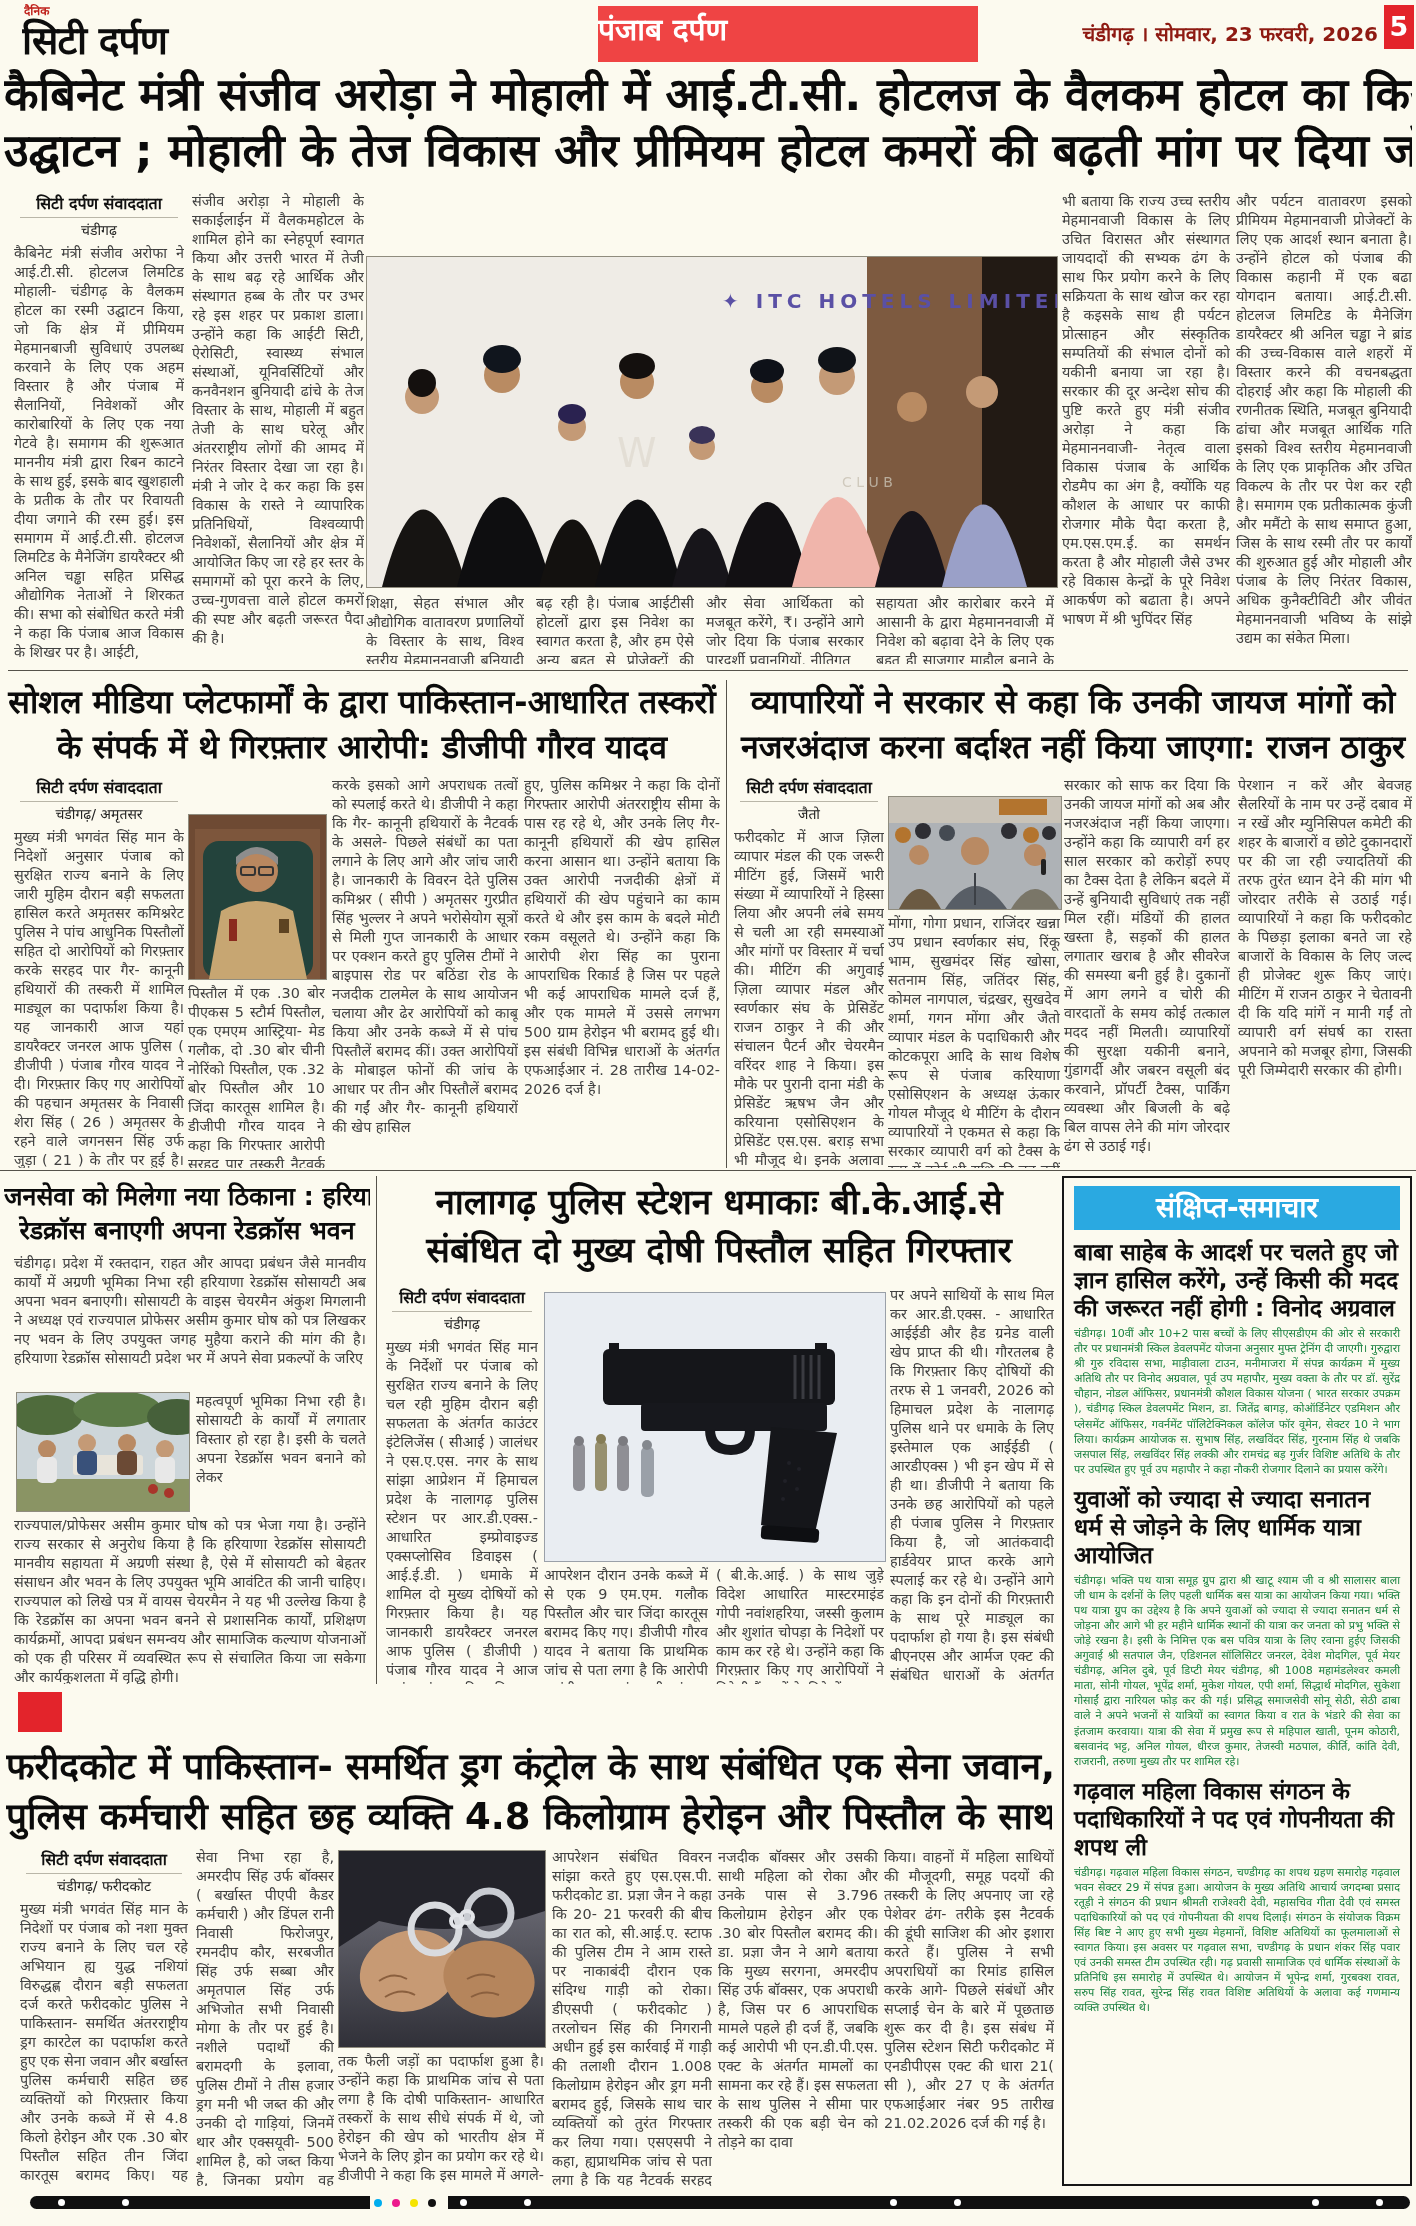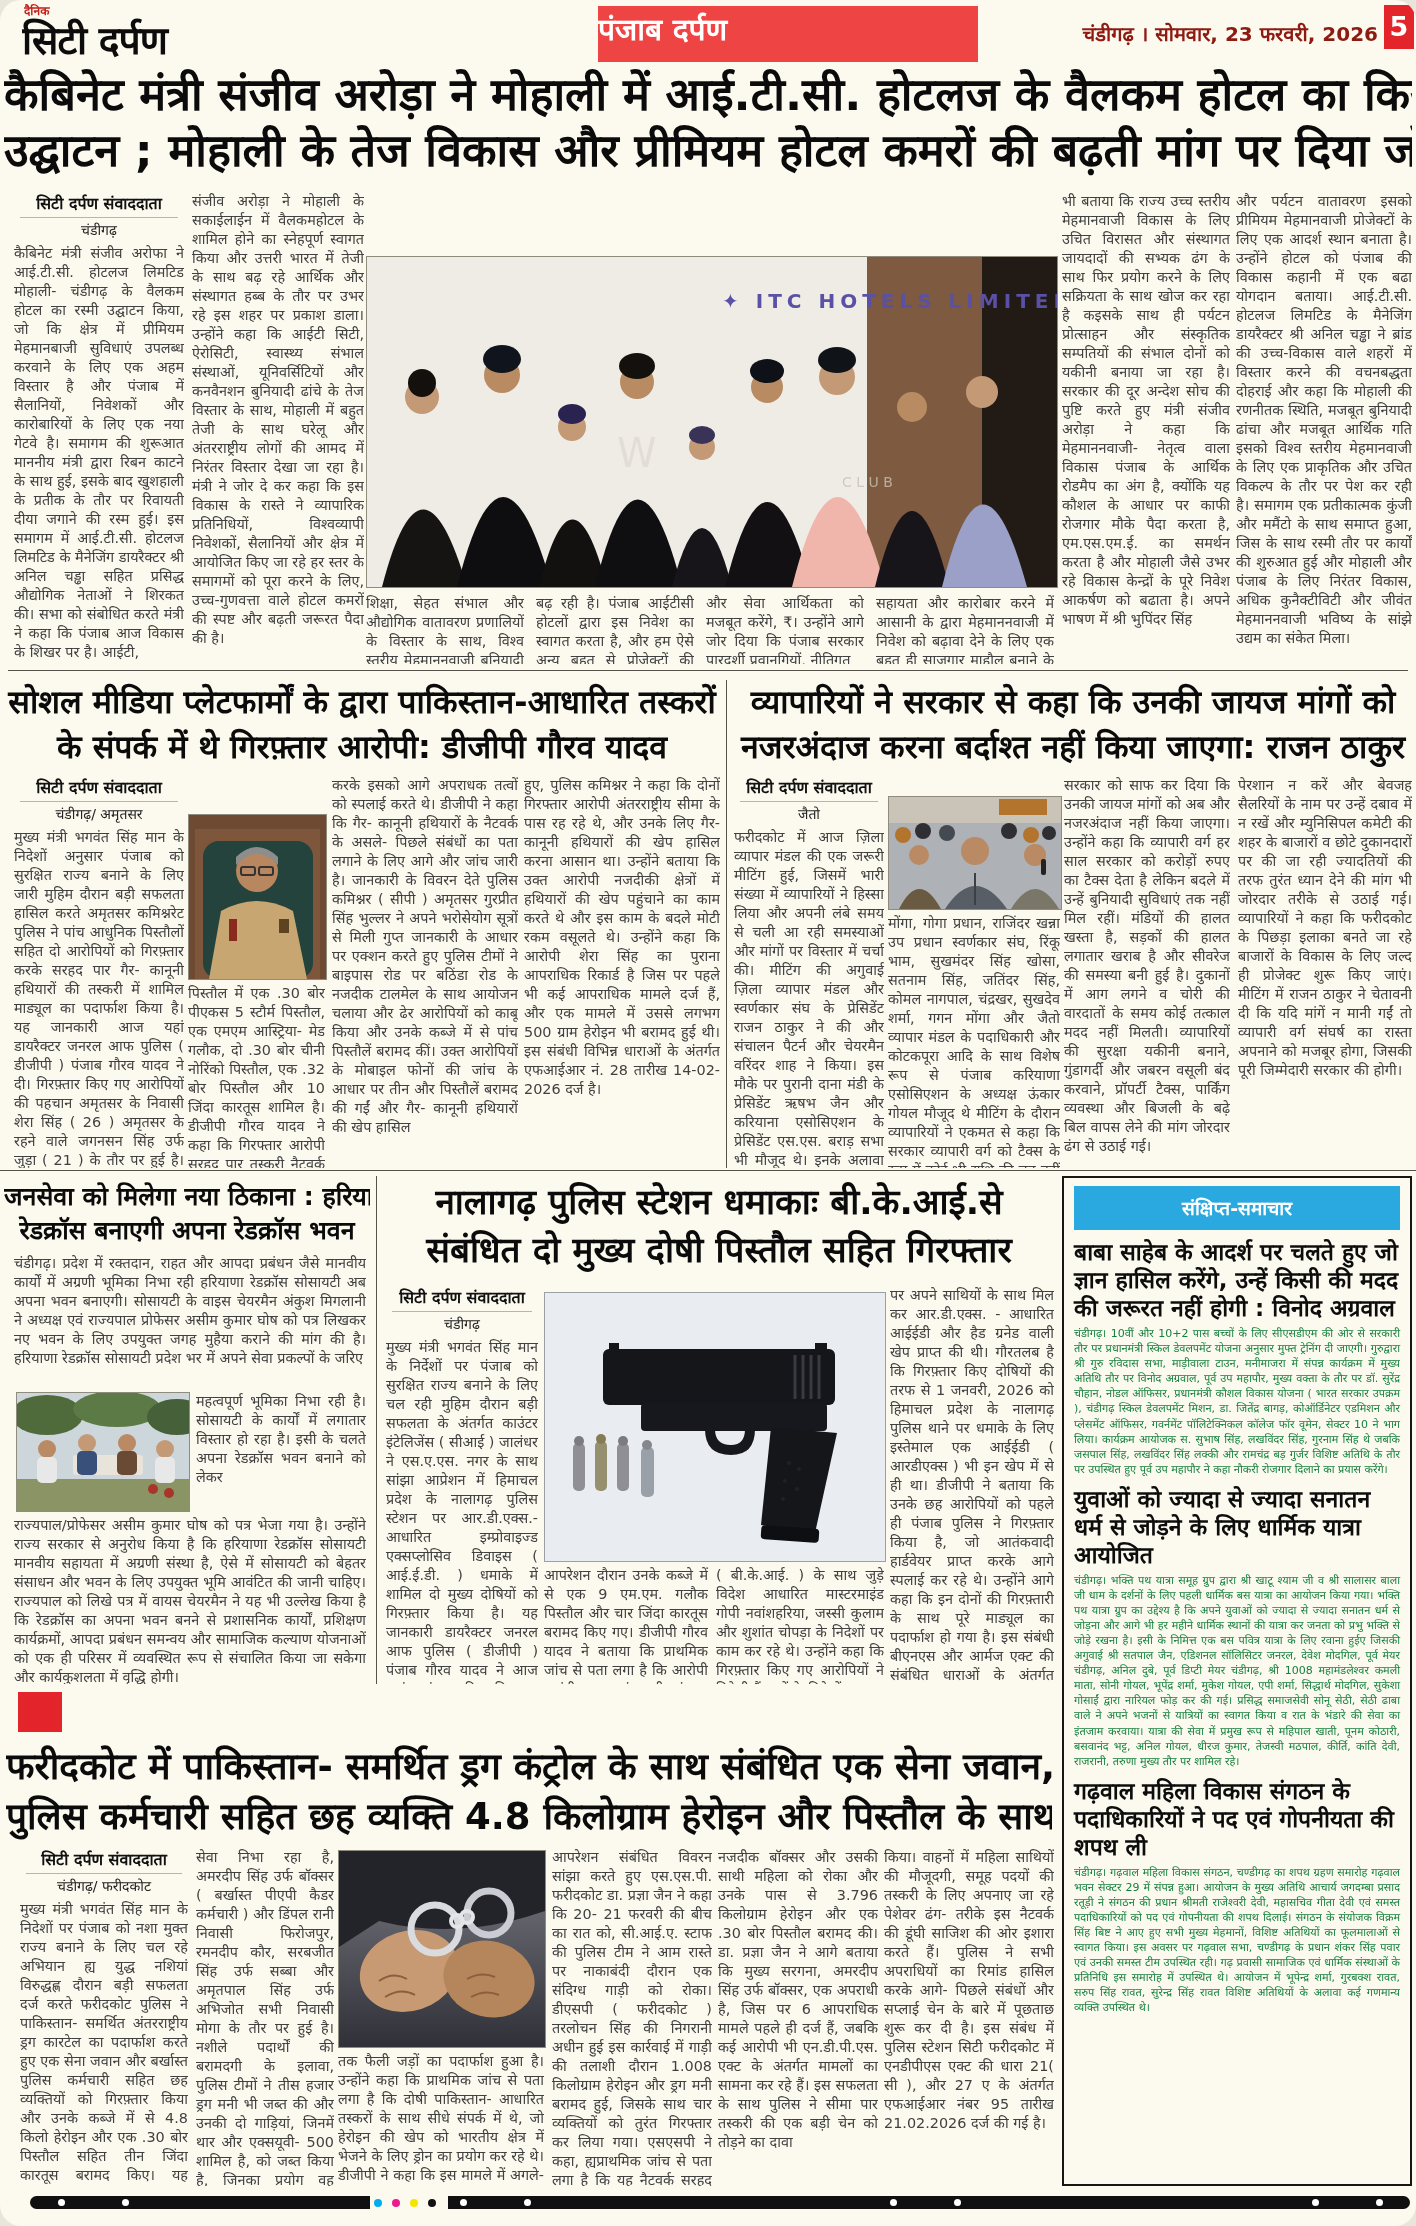--- a/index.html
+++ b/index.html
@@ -1,18 +1,18 @@
 <!DOCTYPE html>
 <html><head>
 <meta charset="utf-8">
 <style>
   html,body{margin:0;padding:0;}
   body{background:#e8e6da;}
   #page{position:relative;width:1416px;height:2226px;background:#fcfaef;margin:0 auto;
-        font-family:"DejaVu Sans","Liberation Sans",sans-serif;color:#1e1e1e;overflow:hidden;border-radius:21px;}
+        font-family:"DejaVu Sans","Liberation Sans",sans-serif;color:#1e1e1e;overflow:hidden;}
   .abs{position:absolute;overflow:hidden;}
   .just{text-align:justify;}
   .bodytxt{font-size:14.4px;line-height:1.32;color:#404040;}
   .headline{font-weight:900;color:#0b0b0b;text-align:center;white-space:nowrap;}
   .byline{font-weight:bold;font-size:16px;text-align:center;border-bottom:1px solid #b9b6a8;
           padding-bottom:3px;margin:0 6px 2px 6px;color:#111;}
   .dateline{text-align:center;font-size:14px;margin-bottom:5px;color:#222;}
   .photo{border:1px solid #8f8c7e;background:#ddd;}
   .hrule{border-top:1px solid #55524a;height:0;}
   .vrule{border-left:1px solid #55524a;width:0;}
@@ -238,21 +238,21 @@
         <rect x="96" y="154" width="13" height="50" rx="5" fill="#9aa0a8"></rect>
           <circle cx="102" cy="152" r="5" fill="#84888e"></circle>
       </g>
     </svg>
   </div>
   <div class="abs bodytxt just" style="left:544px;top:1566px;width:164px;height:118px;">आपरेशन दौरान उनके कब्जे में से एक 9 एम.एम. गलौक पिस्तौल और चार जिंदा कारतूस बरामद किए गए। डीजीपी गौरव यादव ने बताया कि प्राथमिक जांच से पता लगा है कि आरोपी पाबंदीशुदा आतंकवादी संगठन बब्बर खालसा इंटरनेशनल</div>
   <div class="abs bodytxt just" style="left:716px;top:1566px;width:168px;height:118px;">( बी.के.आई. ) के साथ जुड़े विदेश आधारित मास्टरमाइंड गोपी नवांशहरिया, जस्सी कुलाम और शुशांत चोपड़ा के निदेशों पर काम कर रहे थे। उन्होंने कहा कि गिरफ़्तार किए गए आरोपियों ने विदेशी हैंडलरों के निदेशों</div>
   <div class="abs bodytxt just" style="left:890px;top:1286px;width:164px;height:398px;">पर अपने साथियों के साथ मिल कर आर.डी.एक्स. - आधारित आईईडी और हैड ग्रनेड वाली खेप प्राप्त की थी। गौरतलब है कि गिरफ़्तार किए दोषियों की तरफ से 1 जनवरी, 2026 को हिमाचल प्रदेश के नालागढ़ पुलिस थाने पर धमाके के लिए इस्तेमाल एक आईईडी ( आरडीएक्स ) भी इन खेप में से ही था। डीजीपी ने बताया कि उनके छह आरोपियों को पहले ही पंजाब पुलिस ने गिरफ़्तार किया है, जो आतंकवादी हार्डवेयर प्राप्त करके आगे स्पलाई कर रहे थे। उन्होंने आगे कहा कि इन दोनों की गिरफ़्तारी के साथ पूरे माड्यूल का पदार्फाश हो गया है। इस संबंधी बीएनएस और आर्मज एक्ट की संबंधित धाराओं के अंतर्गत मोहाली के पुलिस स्टेशन स्टेट स्पैशल आप्रेशन सैल ( एसएसओसी ) में केस दर्ज किया गया है।</div>
 
   <div class="abs" style="left:1062px;top:1176px;width:350px;height:1010px;border:2px solid #161616;background:#fcfaef;box-sizing:border-box;padding:6px 8px;">
-    <div style="background:#2aa9e1;color:#fff;font-weight:900;font-size:19px;text-align:center;line-height:44px;height:44px;margin:2px 2px 4px 2px;">संक्षिप्त-समाचार</div>
+    <div style="background:#2aa9e1;color:#fff;font-weight:900;font-size:28px;text-align:center;line-height:44px;height:44px;margin:2px 2px 4px 2px;">संक्षिप्त-समाचार</div>
     <div>
       <div class="brief-h">बाबा साहेब के आदर्श पर चलते हुए जो ज्ञान हासिल करेंगे, उन्हें किसी की मदद की जरूरत नहीं होगी : विनोद अग्रवाल</div>
       <div class="brief-b">चंडीगढ़। 10वीं और 10+2 पास बच्चों के लिए सीएसडीएम की ओर से सरकारी तौर पर प्रधानमंत्री स्किल डेवलपमेंट योजना अनुसार मुफ्त ट्रेनिंग दी जाएगी। गुरुद्वारा श्री गुरु रविदास सभा, माड़ीवाला टाउन, मनीमाजरा में संपन्न कार्यक्रम में मुख्य अतिथि तौर पर विनोद अग्रवाल, पूर्व उप महापौर, मुख्य वक्ता के तौर पर डॉ. सुरेंद्र चौहान, नोडल ऑफिसर, प्रधानमंत्री कौशल विकास योजना ( भारत सरकार उपक्रम ), चंडीगढ़ स्किल डेवलपमेंट मिशन, डा. जितेंद्र बागड़, कोऑर्डिनेटर एडमिशन और प्लेसमेंट ऑफिसर, गवर्नमेंट पॉलिटेक्निकल कॉलेज फॉर वूमेन, सेक्टर 10 ने भाग लिया। कार्यक्रम आयोजक स. सुभाष सिंह, लखविंदर सिंह, गुरनाम सिंह थे जबकि जसपाल सिंह, लखविंदर सिंह लक्की और रामचंद्र बड़ गुर्जर विशिष्ट अतिथि के तौर पर उपस्थित हुए  पूर्व उप महापौर ने कहा नौकरी रोजगार दिलाने का प्रयास करेंगे।</div>
     </div>
     <div>
       <div class="brief-h">युवाओं को ज्यादा से ज्यादा सनातन धर्म से जोड़ने के लिए धार्मिक यात्रा आयोजित</div>
       <div class="brief-b">चंडीगढ़। भक्ति पथ यात्रा समूह ग्रुप द्वारा श्री खाटू श्याम जी व श्री सालासर बाला जी धाम के दर्शनों के लिए पहली धार्मिक बस यात्रा का आयोजन किया गया। भक्ति पथ यात्रा ग्रुप का उद्देश्य है कि अपने युवाओं को ज्यादा से ज्यादा सनातन धर्म से जोड़ना और आगे भी हर महीने धार्मिक स्थानों की यात्रा कर जनता को प्रभु भक्ति से जोड़े रखना है। इसी के निमित्त एक बस पवित्र यात्रा के लिए रवाना हुईए जिसकी अगुवाई श्री सतपाल जैन, एडिशनल सॉलिसिटर जनरल, देवेश मोदगिल, पूर्व मेयर चंडीगढ़, अनिल दुबे, पूर्व डिप्टी मेयर चंडीगढ़, श्री 1008 महामंडलेश्वर कमली माता, सोनी गोयल, भूपेंद्र शर्मा, मुकेश गोयल, एपी शर्मा, सिद्धार्थ मोदगिल, सुकेशा गोसाईं द्वारा नारियल फोड़ कर की गई। प्रसिद्ध समाजसेवी सोनू सेठी, सेठी ढाबा वाले ने अपने भजनों से यात्रियों का स्वागत किया व रात के भंडारे की सेवा का इंतजाम करवाया। यात्रा की सेवा में प्रमुख रूप से महिपाल खाती, पूनम कोठारी, बसवानंद भट्ट, अनिल गोयल, धीरज कुमार, तेजस्वी मठपाल, कीर्ति, कांति देवी, राजरानी, तरुणा मुख्य तौर पर शामिल रहे।</div>
     </div>
     <div>
       <div class="brief-h">गढ़वाल महिला विकास संगठन के पदाधिकारियों ने पद एवं गोपनीयता की शपथ ली</div>

